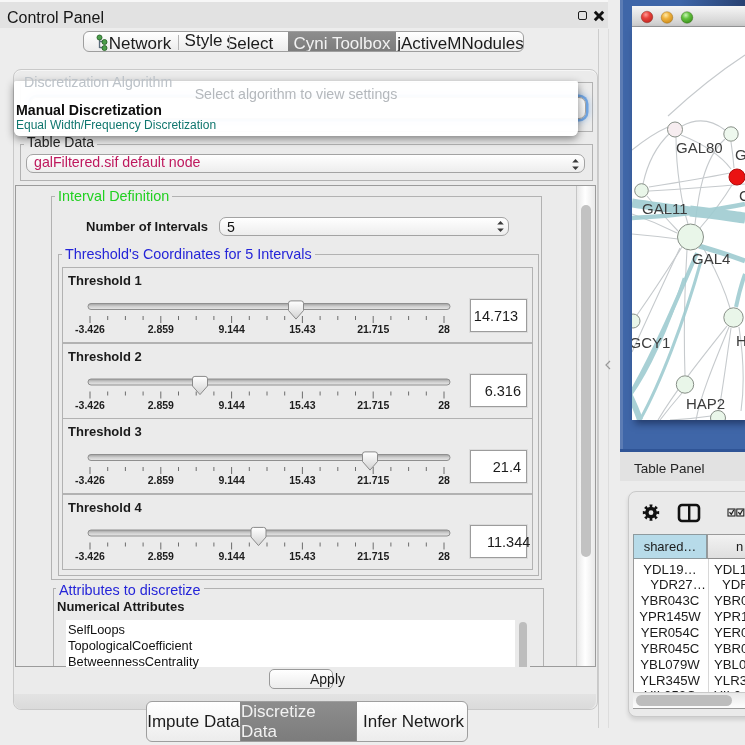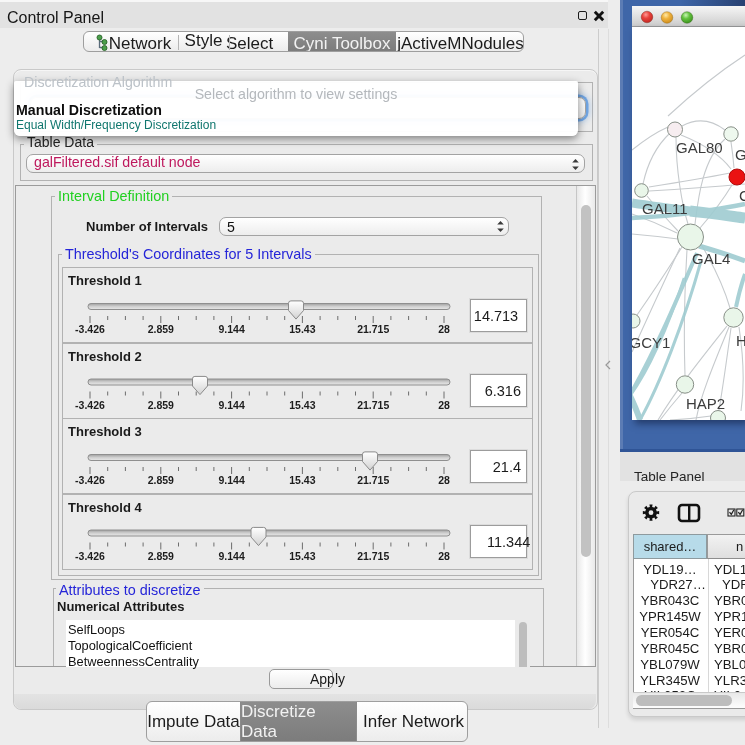--- a/index.html
+++ b/index.html
@@ -250,21 +250,21 @@
   <text x="739" y="200.5">C</text>
   <text x="642" y="213.5">GAL11</text>
   <text x="692" y="264">GAL4</text>
   <text x="629.5" y="347.5">GCY1</text>
   <text x="736" y="346">H</text>
   <text x="686" y="408.5">HAP2</text>
  </g>
 </svg>
 
 <div class="abs" style="left:620px;top:452px;width:125px;height:29px;background:#e2e2e2;"></div>
-<div class="abs" style="left:634px;top:461px;font-size:13.5px;color:#242424;margin-top:8px;">Table Panel</div>
+<div class="abs" style="left:634px;top:461px;font-size:13.5px;color:#242424;">Table Panel</div>
 <div class="abs" style="left:620px;top:481px;width:125px;height:264px;background:#ececec;"></div>
 <div class="abs" style="left:628px;top:491px;width:130px;height:226px;background:#eaeaea;border:1px solid #c9c9c9;border-radius:8px;box-shadow:0 3px 4px rgba(0,0,0,0.12);"></div>
 
 <svg class="abs" style="left:641px;top:503px;" width="105px" height="20" viewBox="0 0 105 20">
  <g fill="#111">
   <path d="M8.42 1.55L11.58 1.55L11.13 3.91A5.9 5.9 0 0 1 13.30 4.81L14.64 2.82L16.88 5.06L14.89 6.40A5.9 5.9 0 0 1 15.79 8.57L18.15 8.12L18.15 11.28L15.79 10.83A5.9 5.9 0 0 1 14.89 13.00L16.88 14.34L14.64 16.58L13.30 14.59A5.9 5.9 0 0 1 11.13 15.49L11.58 17.85L8.42 17.85L8.87 15.49A5.9 5.9 0 0 1 6.70 14.59L5.36 16.58L3.12 14.34L5.11 13.00A5.9 5.9 0 0 1 4.21 10.83L1.85 11.28L1.85 8.12L4.21 8.57A5.9 5.9 0 0 1 5.11 6.40L3.12 5.06L5.36 2.82L6.70 4.81A5.9 5.9 0 0 1 8.87 3.91Z"></path>
   <circle cx="10" cy="9.7" r="2.4" fill="#eaeaea"></circle>
  </g>
  <rect x="38" y="2" width="20" height="16" rx="3" fill="none" stroke="#111" stroke-width="2.6"></rect>
  <rect x="47" y="2" width="2.4" height="16" fill="#111"></rect>

